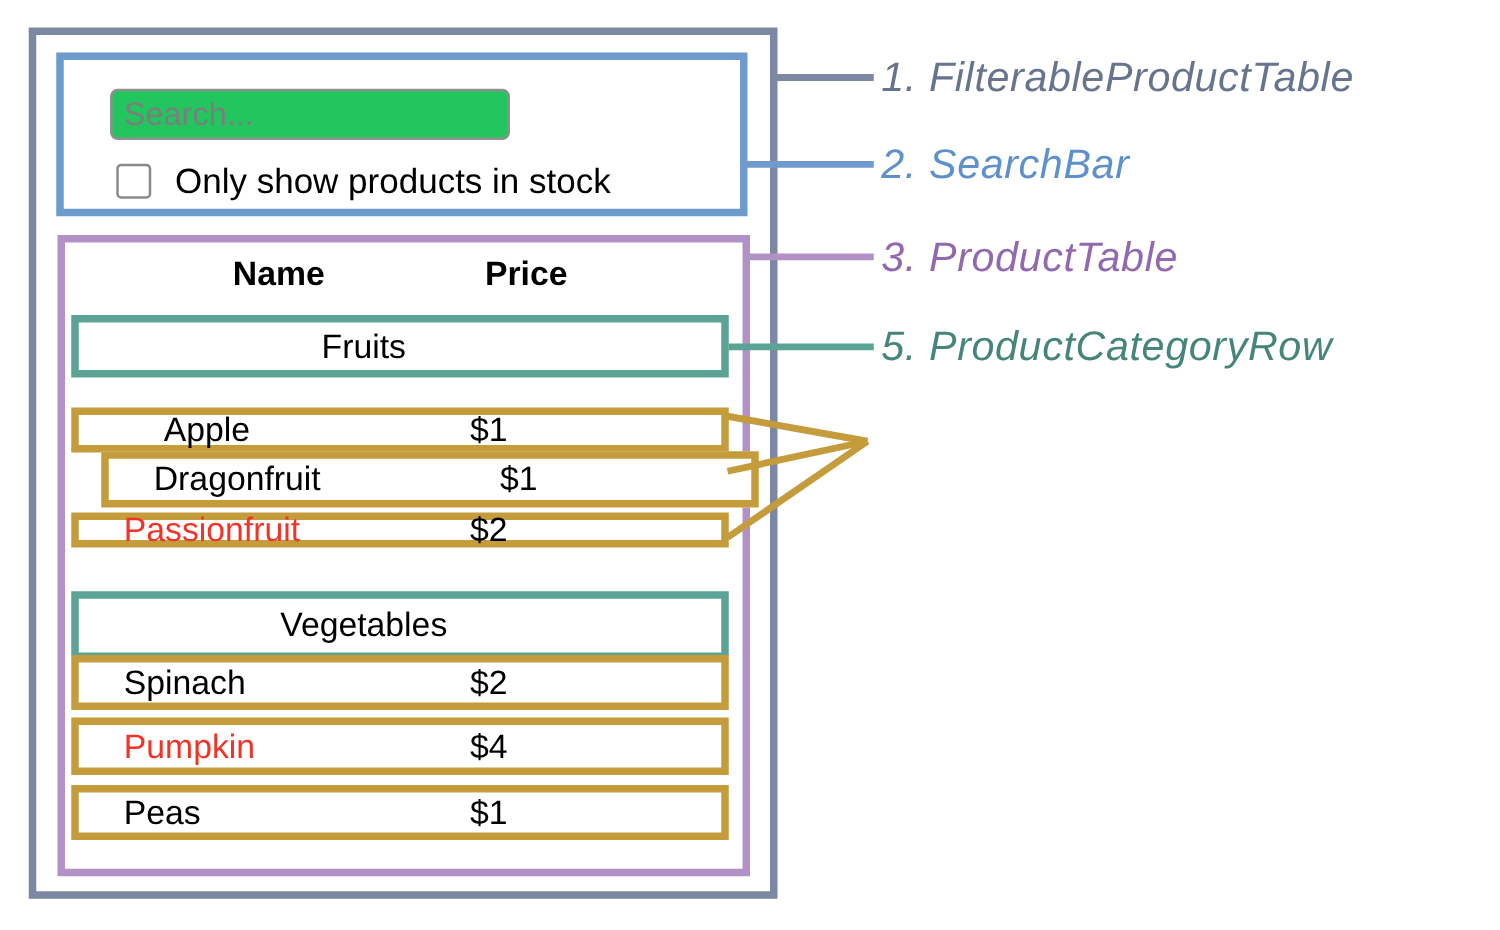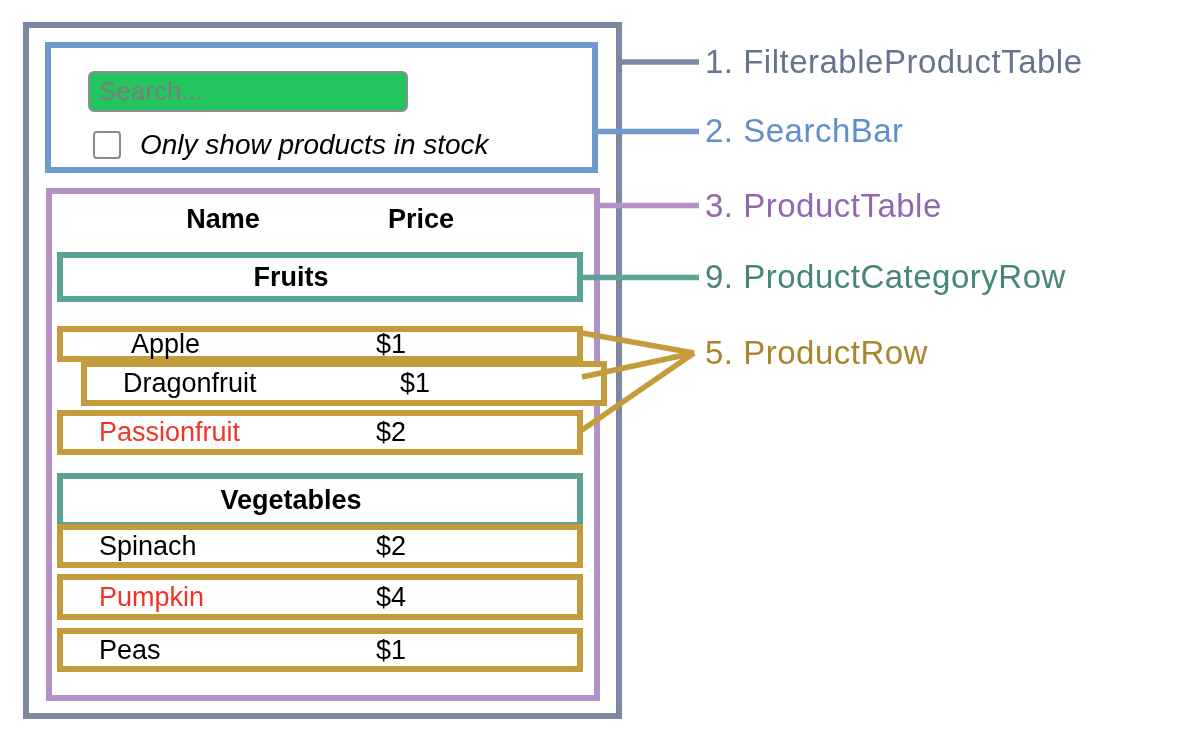--- a/index.html
+++ b/index.html
@@ -26,41 +26,41 @@
     border: 2px solid #8f8f8f; border-radius: 6px;
     font-family: "Liberation Sans", sans-serif; font-size: 26px; color: #333;
     padding: 0 0 0 9px; outline: none; background: #22c55e;
   }
   .search-input::placeholder { color: #7d7d7d; opacity: 1; }
   .check-row { position: absolute; left: 93px; top: 129px; display: flex; align-items: center; }
   .checkbox {
     width: 28px; height: 28px; border: 2px solid #8a8a8a; border-radius: 4px;
     background: #fff; flex: none;
   }
-  .check-label { margin-left: 19px; font-size: 28px; color: #000; white-space: nowrap; font-style: italic; }
+  .check-label { margin-left: 19px; font-size: 28px; color: #000; white-space: nowrap; }
 
   
   .col-header { position: absolute; width: 160px; text-align: center; font-size: 27px; font-weight: bold; color: #000; }
   .hdr-name  { left: 143px; top: 204px; }
   .hdr-price { left: 341px; top: 204px; }
 
   
   .row { position: absolute; left: 57px; width: 526px; display: flex; align-items: center; background: #fff; }
   .cat-row  { border: 6px solid #5aa395; justify-content: center; }
-  .cat-row .cat-label { font-size: 27px; font-weight: bold; color: #000; padding-right: 58px; }
+  .cat-row .cat-label { font-size: 27px; font-weight: normal; color: #000; padding-right: 58px; }
   .prod-row { border: 6px solid #c49c3c; }
   .prod-name  { margin-left: 36px; font-size: 27px; color: #000; white-space: nowrap; }
   .prod-name.red { color: #f13427; }
   .prod-price { position: absolute; left: 313px; font-size: 27px; color: #000; }
 
   
   .connectors { position: absolute; left: 0; top: 0; width: 1200px; height: 744px; pointer-events: none; }
 
   
-  .legend-label { position: absolute; left: 705px; font-size: 33px; letter-spacing: 0.5px; white-space: nowrap; line-height: 33px; }
+  .legend-label { position: absolute; left: 705px; font-size: 33px; letter-spacing: 0.5px; white-space: nowrap; line-height: 33px; font-style: italic; }
   .ll-1 { top: 45px;  color: #67748e; }
   .ll-2 { top: 114px; color: #5e90cb; }
   .ll-3 { top: 189px; color: #9268ae; }
   .ll-4 { top: 260px; color: #45857a; }
   .ll-5 { top: 336px; color: #a9852e; }
 </style>
 </head>
 <body>
 
 <div class="stage">
@@ -83,21 +83,21 @@
     <span class="cat-label">Fruits</span>
   </div>
   <div class="row prod-row" style="top:326px;height:36px;padding-left:32px;">
     <span class="prod-name">Apple</span>
     <span class="prod-price">$1</span>
   </div>
   <div class="row prod-row" style="top:361px;height:45px;margin-left:24px;">
     <span class="prod-name">Dragonfruit</span>
     <span class="prod-price">$1</span>
   </div>
-  <div class="row prod-row" style="top:410px;height:45px;">
+  <div class="row prod-row" style="top:410px;height:28px;">
     <span class="prod-name red">Passionfruit</span>
     <span class="prod-price">$2</span>
   </div>
 
   <div class="row cat-row" style="top:473px;height:55px;">
     <span class="cat-label">Vegetables</span>
   </div>
   <div class="row prod-row" style="top:524px;height:44px;">
     <span class="prod-name">Spinach</span>
     <span class="prod-price">$2</span>
@@ -117,16 +117,15 @@
     <line x1="596" y1="205.5" x2="699" y2="205.5" stroke="#b292c6" stroke-width="5.5"></line>
     <line x1="583" y1="277.5" x2="699" y2="277.5" stroke="#5aa395" stroke-width="5.5"></line>
     <line x1="582" y1="333" x2="694" y2="353" stroke="#c49c3c" stroke-width="5.5"></line>
     <line x1="582" y1="377" x2="694" y2="353" stroke="#c49c3c" stroke-width="5.5"></line>
     <line x1="582" y1="430" x2="694" y2="353" stroke="#c49c3c" stroke-width="5.5"></line>
   </svg>
 
   <div class="legend-label ll-1">1. FilterableProductTable</div>
   <div class="legend-label ll-2">2. SearchBar</div>
   <div class="legend-label ll-3">3. ProductTable</div>
-  <div class="legend-label ll-4">9. ProductCategoryRow</div>
-  <div class="legend-label ll-5">5. ProductRow</div>
+  <div class="legend-label ll-4">5. ProductCategoryRow</div>
 
 </div>
 
 </body></html>

